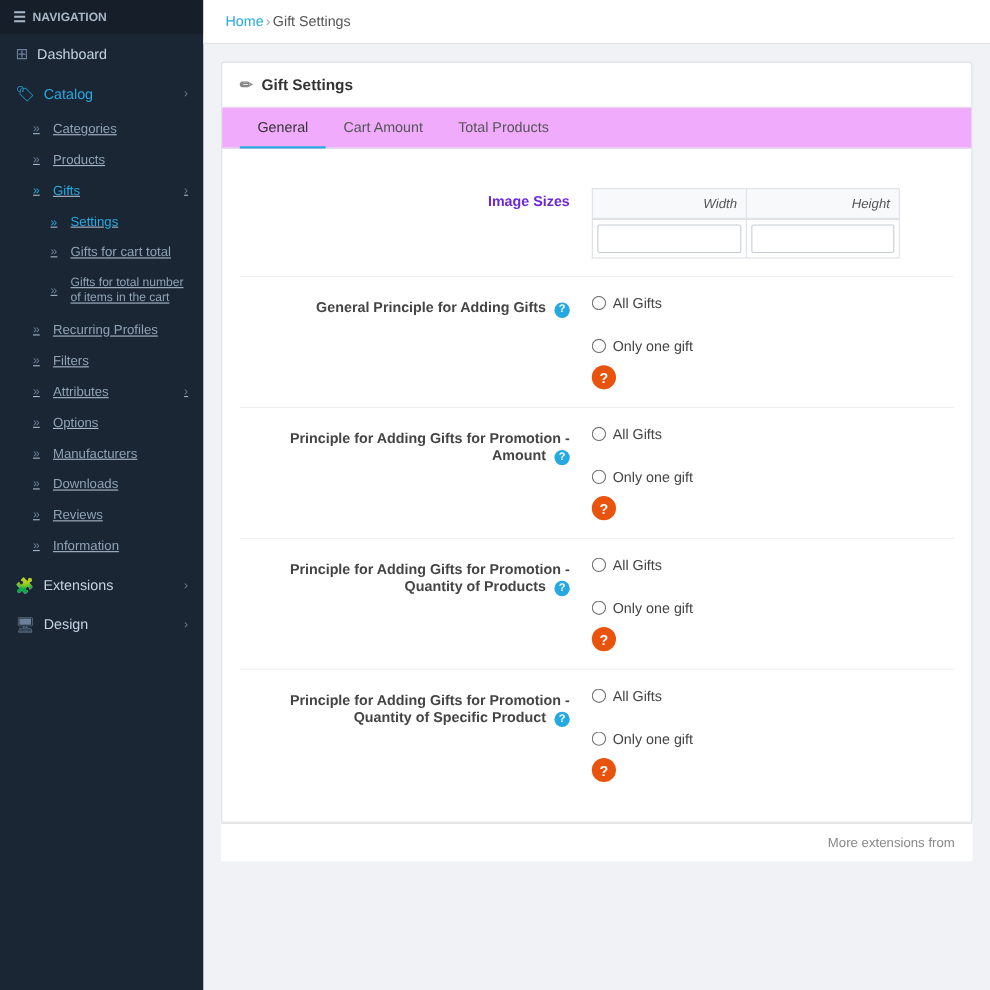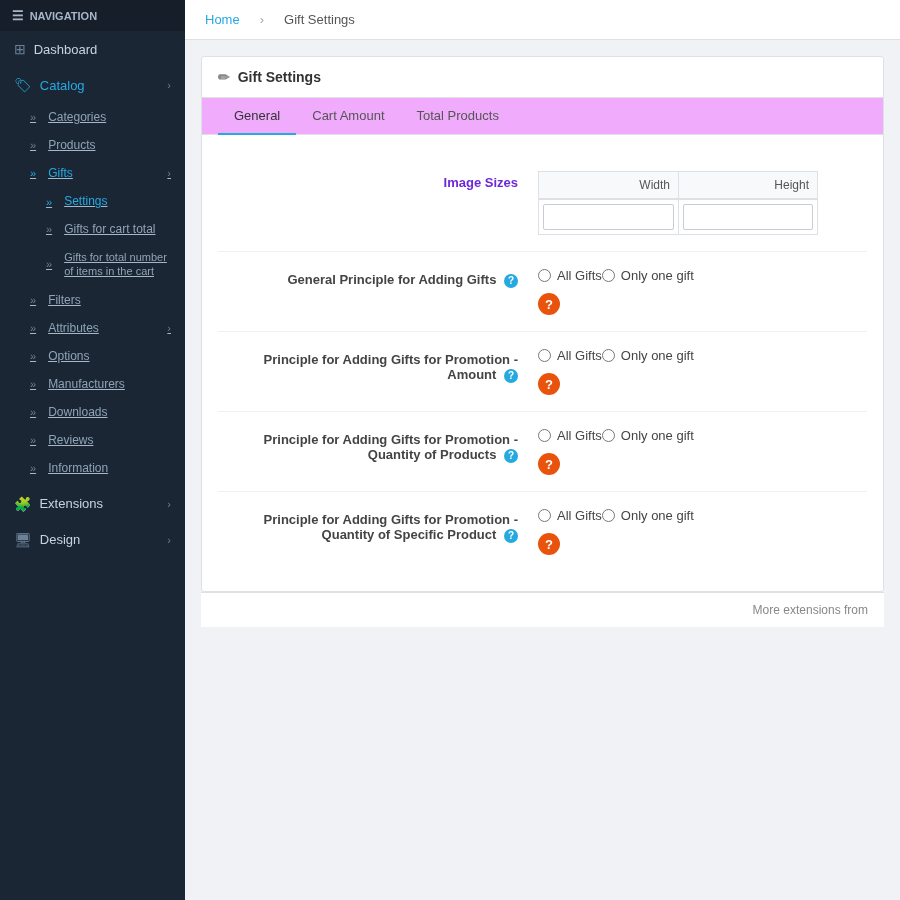--- a/index.html
+++ b/index.html
@@ -71,21 +71,21 @@
       padding: 0;
     }
     .breadcrumb {
       padding: 12px 20px;
       font-size: 13px;
       color: #555;
       background: #fff;
       border-bottom: 1px solid #e0e0e0;
       display: flex;
       align-items: center;
-      gap: 20px;
+      gap: 2px;
     }
 
     .content-area {
       padding: 16px;
     }
     .panel {
       background: #fff;
       border: 1px solid #dde0e5;
       border-radius: 3px;
     }
@@ -190,20 +190,21 @@
       display: flex;
     }
     .image-size-col {
       width: 140px;
       border: 1px solid #dde0e5;
       text-align: right;
       padding: 6px 8px;
       font-size: 12px;
       color: #555;
       background: #f8f9fa;
+      font-style: italic;
     }
     .image-size-col:first-child {
       border-right: none;
     }
     .image-size-inputs {
       display: flex;
     }
     .image-size-input-wrap {
       width: 140px;
       border: 1px solid #dde0e5;
@@ -216,22 +217,22 @@
       width: 100%;
       border: 1px solid #c8cdd4;
       padding: 5px 6px;
       font-size: 12px;
       outline: none;
       border-radius: 2px;
     }
 
     .radio-group {
       display: flex;
-      flex-direction: row;
-      gap: 0;
+      flex-direction: column;
+      gap: 24px;
     }
     .radio-item {
       display: flex;
       align-items: center;
       gap: 6px;
       font-size: 13px;
       color: #444;
       cursor: pointer;
     }
     .radio-item input[type="radio"] {
@@ -298,20 +299,23 @@
         <span>Settings</span>
       </div>
       <div class="sidebar-item" style="padding-left: 8px;">
         <span>Gifts for cart total</span>
       </div>
       <div class="sidebar-item" style="padding-left: 8px; font-size:11px; white-space:normal; line-height:1.3;">
         <span>Gifts for total number of items in the cart</span>
       </div>
     </div>
     <div class="sidebar-item">
+      <span>Recurring Profiles</span>
+    </div>
+    <div class="sidebar-item">
       <span>Filters</span>
     </div>
     <div class="sidebar-item">
       <span>Attributes</span>
       <span class="chevron" style="margin-left:auto;">›</span>
     </div>
     <div class="sidebar-item">
       <span>Options</span>
     </div>
     <div class="sidebar-item">

